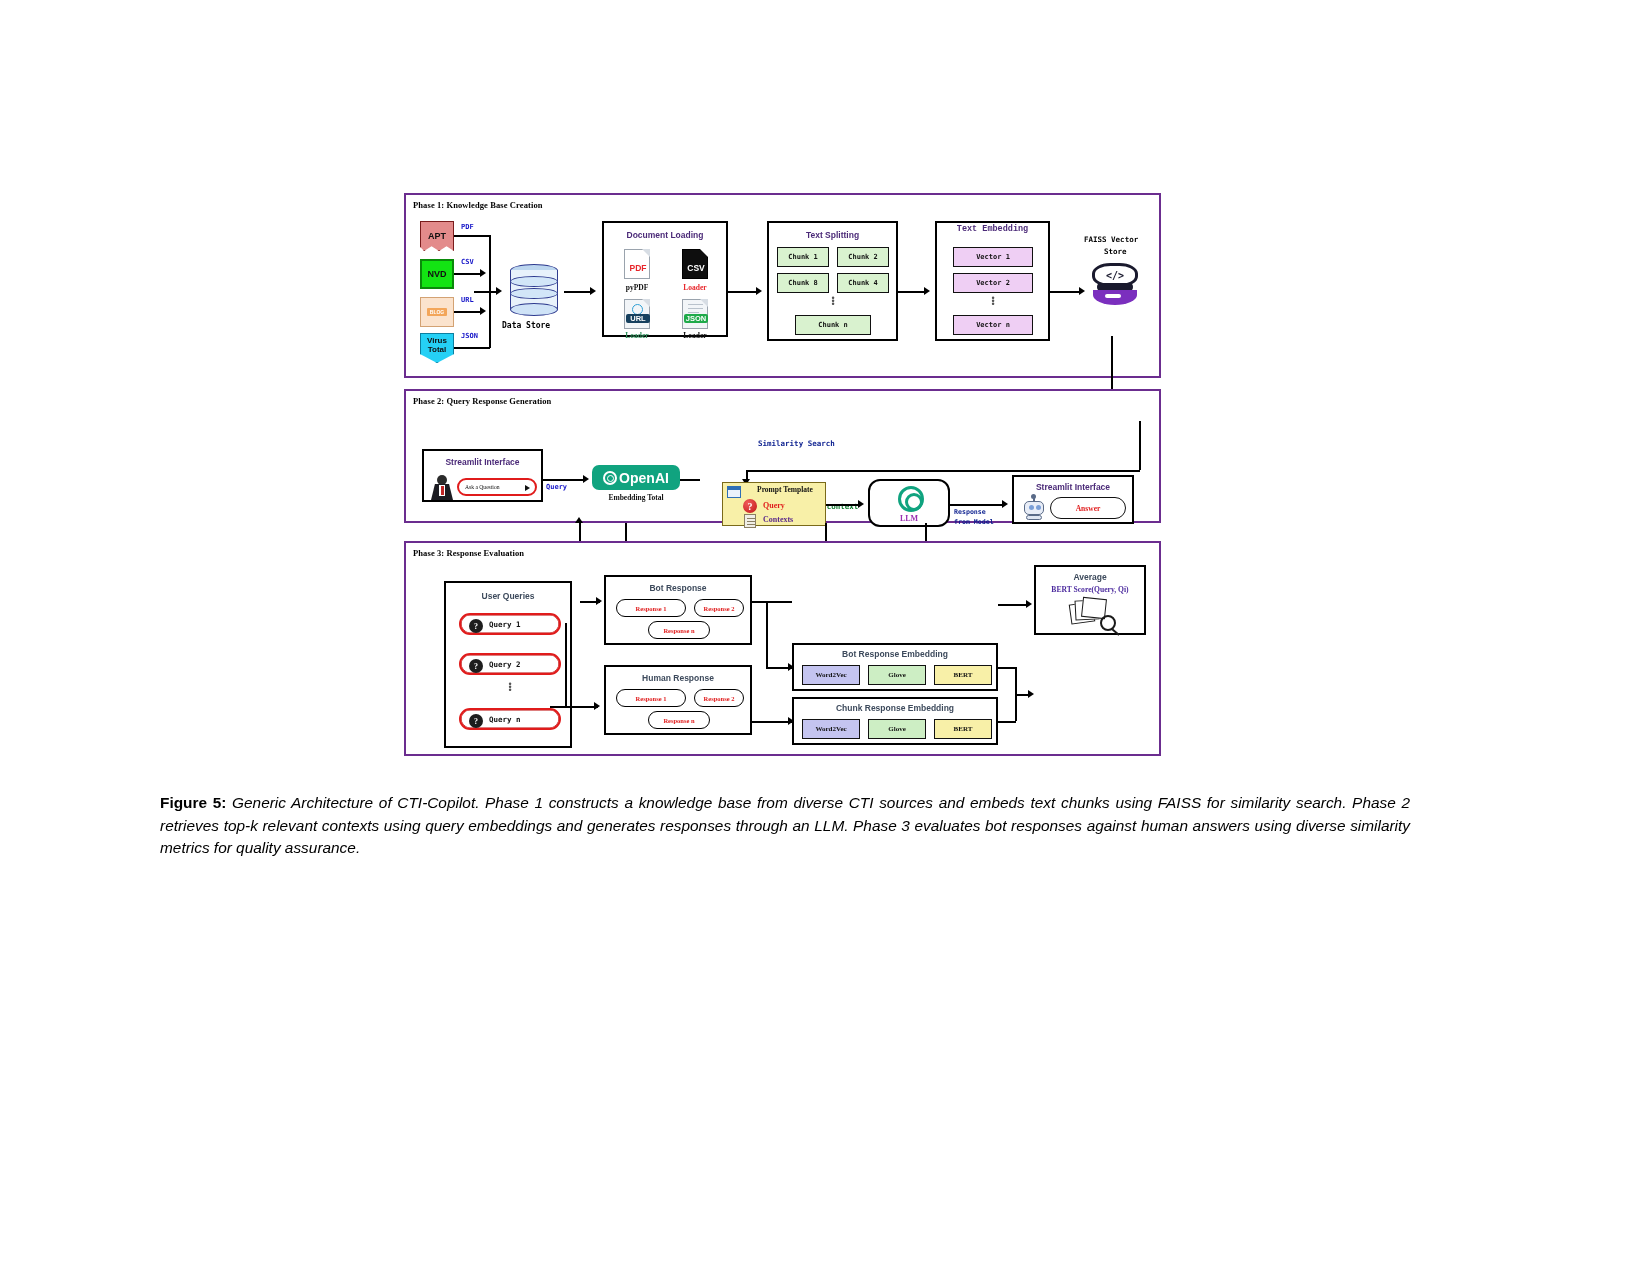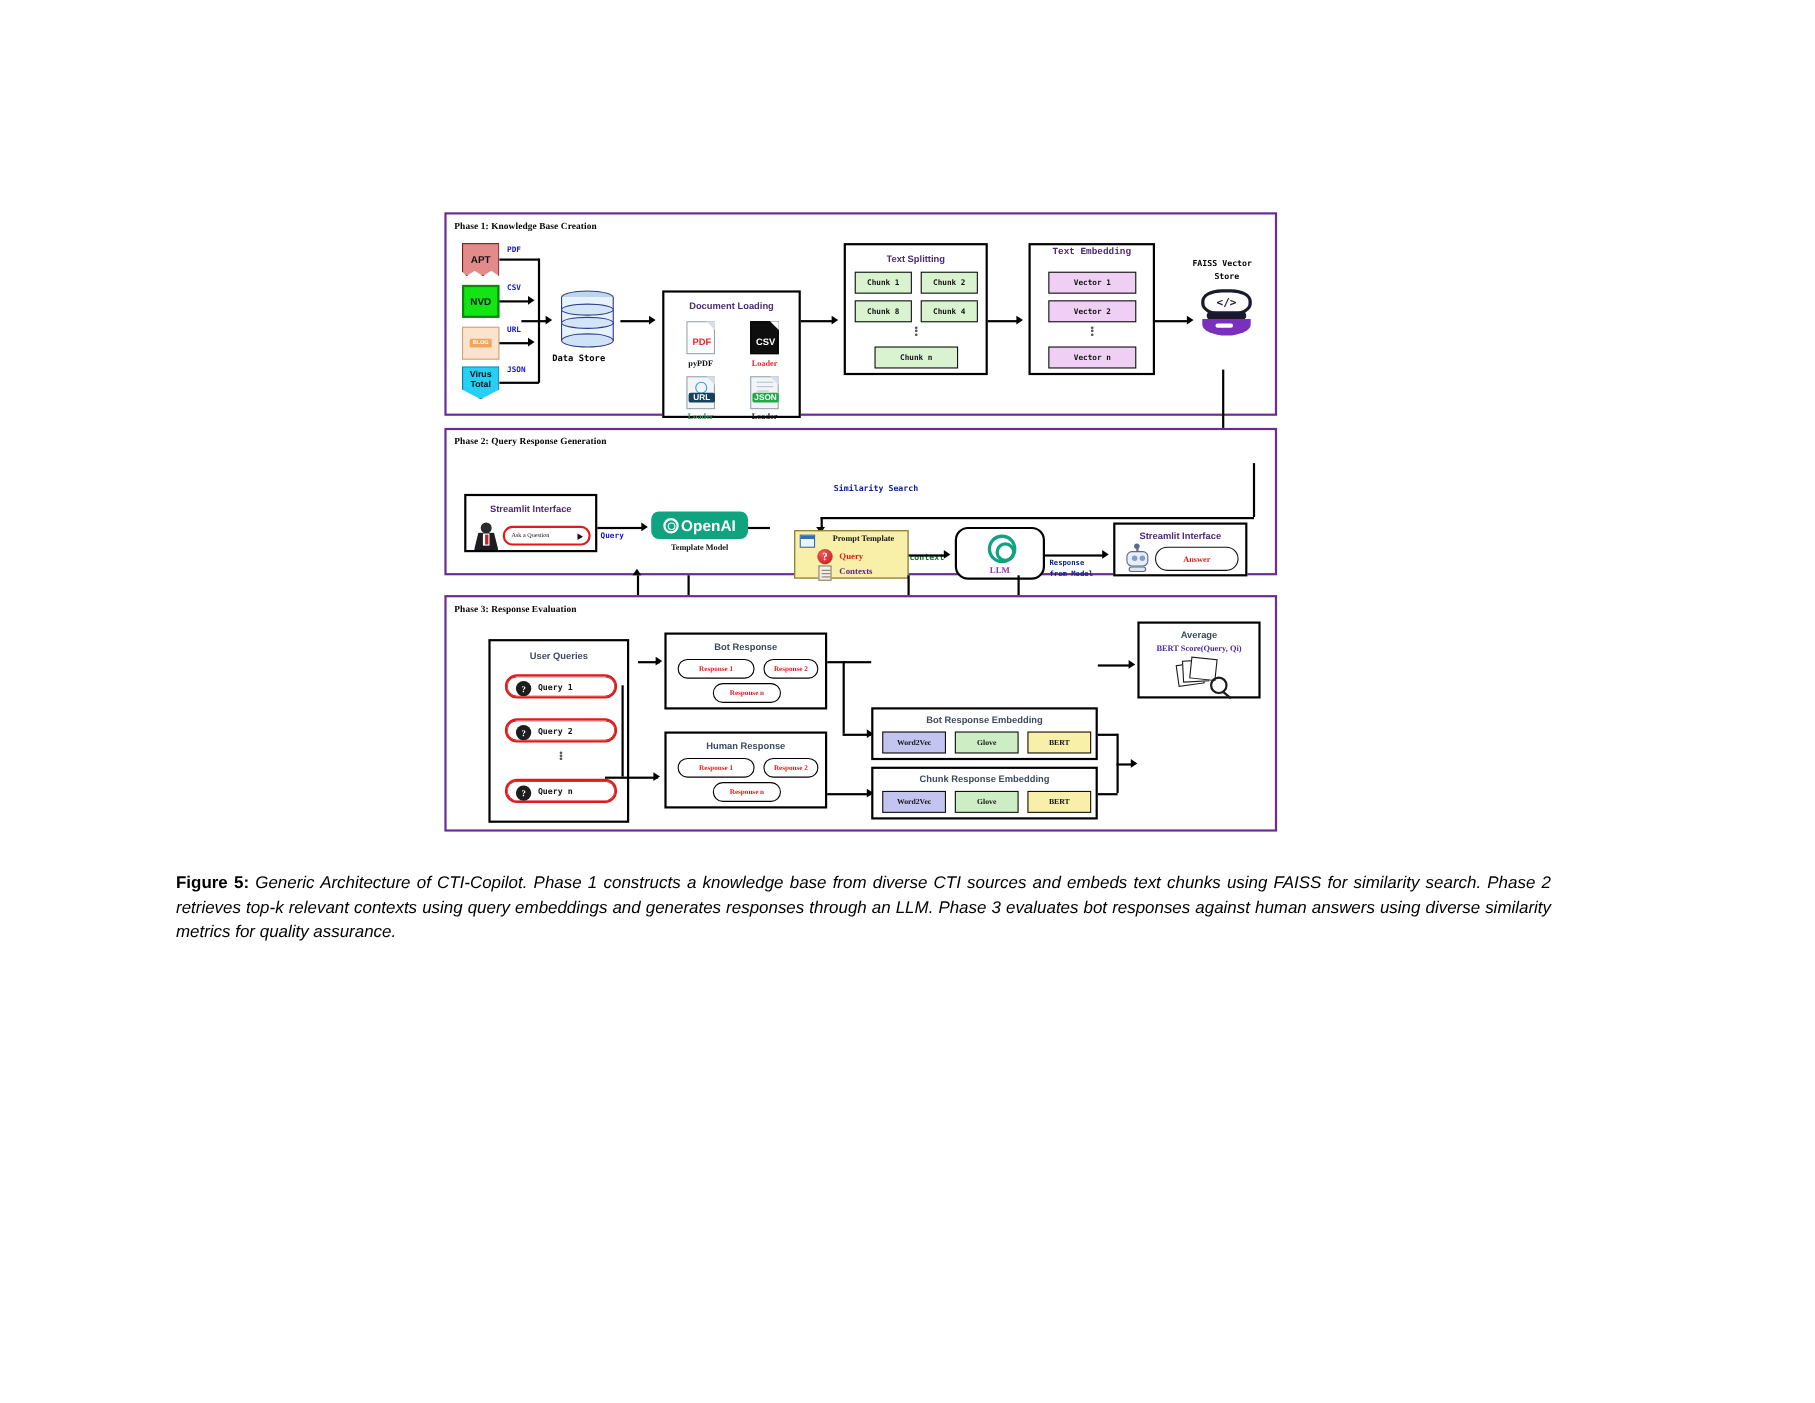--- a/index.html
+++ b/index.html
@@ -438,21 +438,21 @@
         <div class="body"></div>
         <div class="rib" style="top:12px;"></div>
         <div class="rib" style="top:24px;"></div>
         <div class="bot"></div>
       </div>
       <div class="label black" style="left:96px; top:126px; font-size:8px;">Data Store</div>
 
       <div class="ln h" style="left:158px; top:96px; width:28px;"></div>
       <div class="ah r" style="left:184px; top:92px;"></div>
 
-      <div class="box" style="left:196px; top:26px; width:126px; height:116px;margin-top:43px;">
+      <div class="box" style="left:196px; top:26px; width:126px; height:116px;">
         <div class="box-title" style="top:7px;">Document Loading</div>
 
         <div class="doc pdf" style="left:20px; top:26px;">
           <div class="tag">PDF</div>
         </div>
         <div class="doc-cap" style="left:8px; top:60px; width:50px; color:#111;">pyPDF</div>
 
         <div class="doc csv" style="left:78px; top:26px;">
           <div class="tag">CSV</div>
         </div>
@@ -548,21 +548,21 @@
       </div>
 
       <div class="ln h" style="left:137px; top:88px; width:42px;"></div>
       <div class="ah r" style="left:177px; top:84px;"></div>
       <div class="label blue" style="left:140px; top:92px;">Query</div>
 
       <div class="oai" style="left:186px; top:74px; width:88px; height:25px;">
         <span class="oai-mark"></span>
         <span style="font-size:14px;">OpenAI</span>
       </div>
-      <div style="position:absolute;left:186px;top:102px;width:88px;text-align:center;font-family:'Liberation Serif',serif;font-weight:bold;font-size:7.5px;color:#111;">Template Model</div>
+      <div style="position:absolute;left:186px;top:102px;width:88px;text-align:center;font-family:'Liberation Serif',serif;font-weight:bold;font-size:7.5px;color:#111;">Embedding Total</div>
 
       <div class="ln h" style="left:274px; top:88px; width:20px;"></div>
 
       <div id="prompt-template" style="left:316px; top:91px; width:104px; height:44px;">
         <div class="mini-win" style="left:4px; top:3px;"></div>
         <div style="position:absolute;left:20px;top:2px;width:84px;text-align:center;font-family:'Liberation Serif',serif;font-weight:bold;font-size:7.5px;color:#111;">Prompt Template</div>
         <div class="qmark" style="left:20px; top:16px;">?</div>
         <div style="position:absolute;left:40px;top:18px;font-family:'Liberation Serif',serif;font-weight:bold;font-size:8px;color:#e01b1b;">Query</div>
         <div class="clipboard" style="left:21px; top:31px;">
           <i style="top:3px;"></i>

